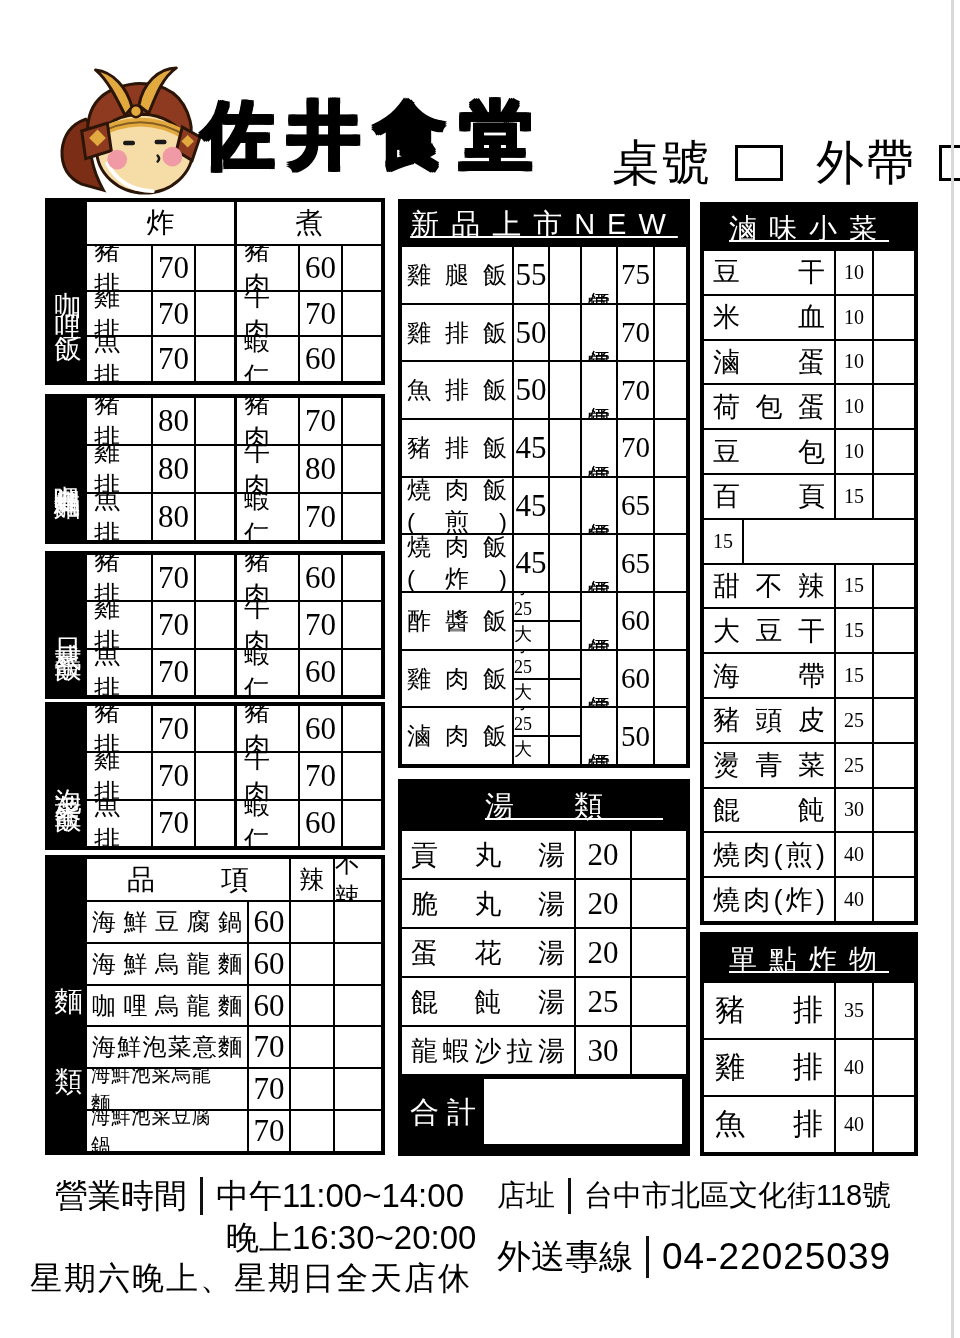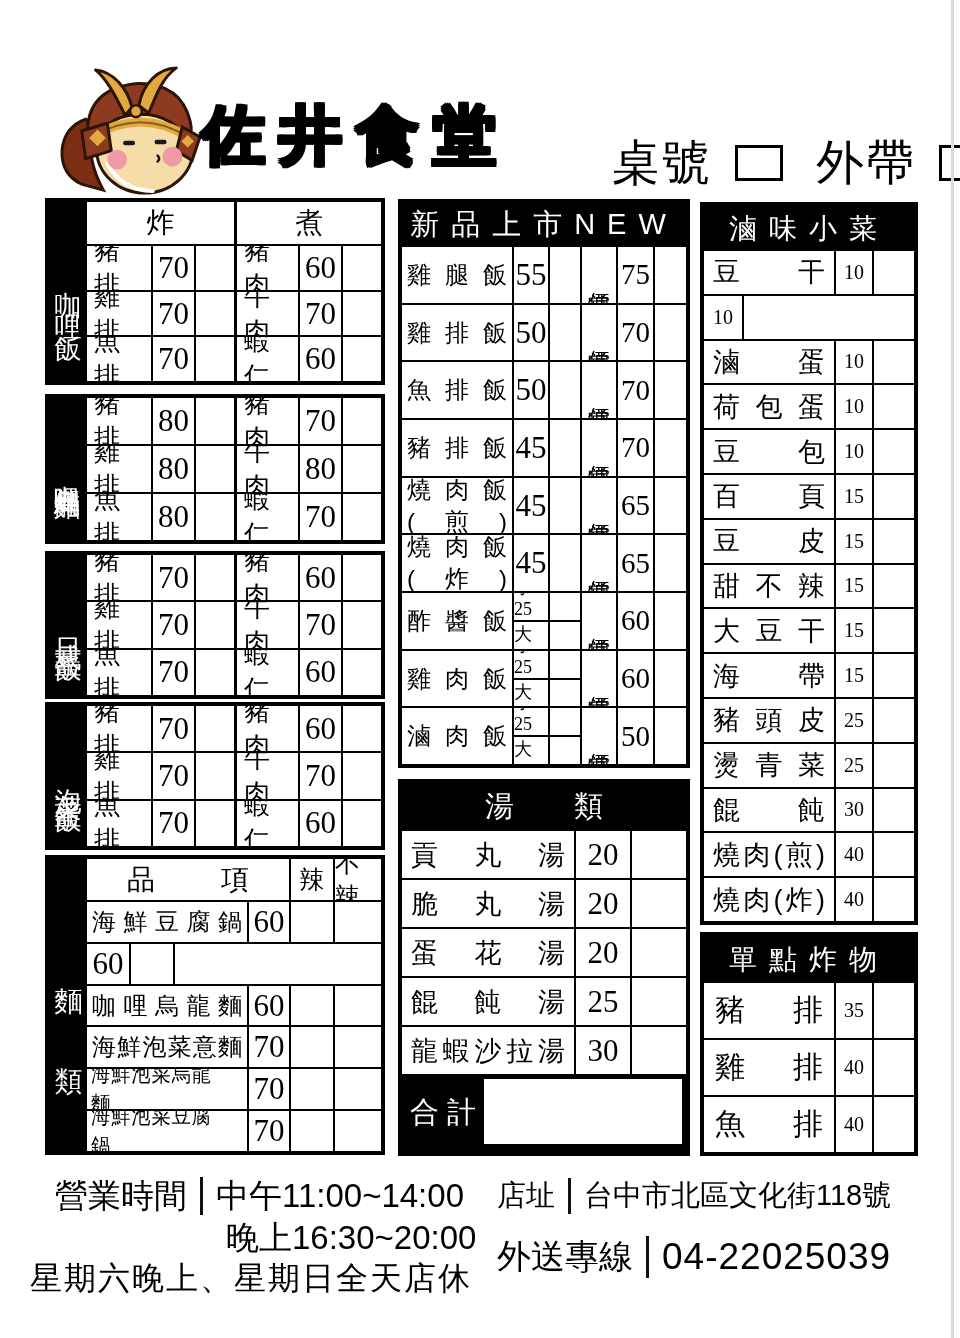--- a/index.html
+++ b/index.html
@@ -6,21 +6,21 @@
   html,body { background:#fff; }
   body {
     width: 960px; height: 1338px; position: relative;
     font-family: "Liberation Sans","DejaVu Sans",sans-serif;
     color:#000; overflow: hidden;
   }
   
   .logo { position:absolute; left:52px; top:62px; width:158px; height:138px; }
   .title {
     position:absolute; left:202px; top:76px; width:400px; height:120px;
-    font-size:63px; font-weight:900; letter-spacing:14px; white-space:nowrap;
+    font-size:72px; font-weight:900; letter-spacing:14px; white-space:nowrap;
     display:flex; align-items:center;
     text-shadow: 2px 0 #000,-2px 0 #000,0 2px #000,0 -2px #000,
                  2px 2px #000,-2px -2px #000,2px -2px #000,-2px 2px #000;
   }
   .orderline { position:absolute; left:612px; top:138px; height:50px;
     display:flex; align-items:center; font-size:48px; gap:19px; white-space:nowrap; }
   .orderline .lbl { letter-spacing:2px; }
   .checkbox { display:inline-block; width:48px; height:36px; border:3px solid #000; background:#fff; margin:0 14px 0 4px; }
   .checkbox.last { margin-right:0; }
 
@@ -28,21 +28,21 @@
   .sec { position:absolute; border:4px solid #000; background:#fff; display:flex; }
   .vstrip { width:38px; flex:none; background:#000; color:#fff;
     display:flex; align-items:center; justify-content:center; }
   .vt { writing-mode:vertical-rl; text-orientation:upright; font-size:27px; }
   .vt.ls22 { letter-spacing:22px; padding-top:22px; }
   .vt.ls2  { letter-spacing:2px;  padding-top:2px;  font-size:26px; }
   .vt.ls6  { letter-spacing:6px;  padding-top:6px;  }
   .vt.ls80 { letter-spacing:80px; padding-top:80px; font-size:28px; }
   .secmain { flex:1; display:flex; flex-direction:column; min-width:0; }
   .barhead { flex:none; background:#000; color:#fff; display:flex; align-items:center;
-    justify-content:center; font-size:29px; letter-spacing:12px; white-space:nowrap; }
+    justify-content:center; font-size:29px; letter-spacing:12px; white-space:nowrap;text-decoration:underline; }
   .hrow { flex:none; display:flex; border-bottom:2px solid #000; }
   .rows { flex:1; display:flex; flex-direction:column; min-height:0; }
   .row { flex:1; display:flex; border-bottom:2px solid #000; min-height:0; }
   .rows .row:last-child { border-bottom:none; }
   .cell { display:flex; align-items:center; justify-content:center;
     border-left:2px solid #000; min-width:0; overflow:hidden; }
   .cell:first-child { border-left:none; }
   .gsep { border-left-width:3px; }
   .price { font-family:"Liberation Serif","DejaVu Serif",serif; font-size:31px; }
   .jspan { display:block; width:100%; text-align:justify; text-align-last:justify; }
@@ -352,20 +352,23 @@
     <div class="rows">
         <div class="row">
     <div class="cell n-name">
             <span class="jspan">海鮮豆腐鍋</span>
           </div>
     <div class="cell n-price price">60</div>
     <div class="cell n-s"></div>
     <div class="cell n-m"></div>
   </div>
         <div class="row">
+    <div class="cell n-name">
+            <span class="jspan">海鮮烏龍麵</span>
+          </div>
     <div class="cell n-price price">60</div>
     <div class="cell n-s"></div>
     <div class="cell n-m"></div>
   </div>
         <div class="row">
     <div class="cell n-name">
             <span class="jspan">咖哩烏龍麵</span>
           </div>
     <div class="cell n-price price">60</div>
     <div class="cell n-s"></div>
@@ -624,20 +627,23 @@
     <div class="barhead" style="height:45px; font-size:28px;">滷味小菜</div>
     <div class="rows">
         <div class="row">
     <div class="cell d-name">
             <span class="jspan">豆干</span>
           </div>
     <div class="cell d-price price">10</div>
     <div class="cell d-qty"></div>
   </div>
         <div class="row">
+    <div class="cell d-name">
+            <span class="jspan">米血</span>
+          </div>
     <div class="cell d-price price">10</div>
     <div class="cell d-qty"></div>
   </div>
         <div class="row">
     <div class="cell d-name">
             <span class="jspan">滷蛋</span>
           </div>
     <div class="cell d-price price">10</div>
     <div class="cell d-qty"></div>
   </div>
@@ -656,23 +662,20 @@
     <div class="cell d-qty"></div>
   </div>
         <div class="row">
     <div class="cell d-name">
             <span class="jspan">百頁</span>
           </div>
     <div class="cell d-price price">15</div>
     <div class="cell d-qty"></div>
   </div>
         <div class="row">
-    <div class="cell d-name">
-            <span class="jspan">豆皮</span>
-          </div>
     <div class="cell d-price price">15</div>
     <div class="cell d-qty"></div>
   </div>
         <div class="row">
     <div class="cell d-name">
             <span class="jspan">甜不辣</span>
           </div>
     <div class="cell d-price price">15</div>
     <div class="cell d-qty"></div>
   </div>

